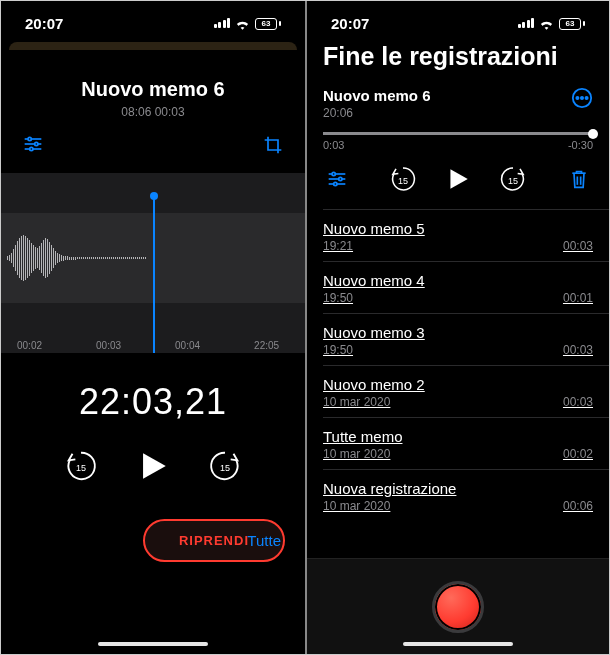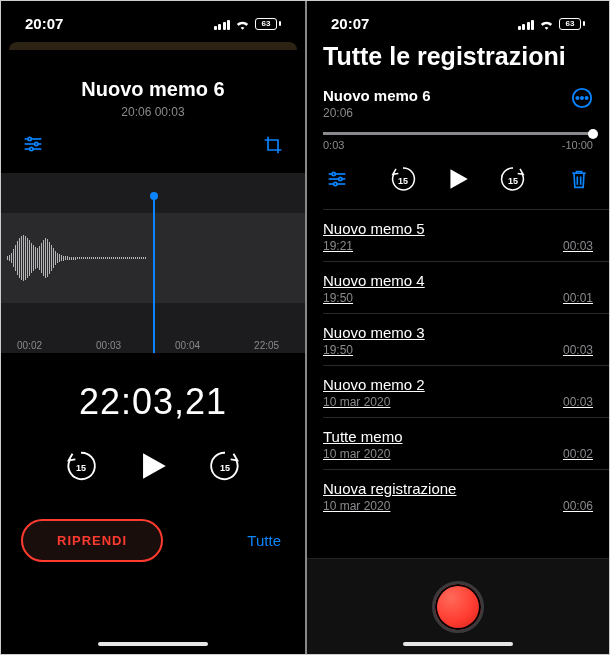--- a/index.html
+++ b/index.html
@@ -2,21 +2,21 @@
 <html><head>
 <meta charset="utf-8">
 <style>
   * { margin: 0; padding: 0; box-sizing: border-box; font-family: -apple-system, BlinkMacSystemFont, "Segoe UI", sans-serif; }
   body { background: #fff; display: flex; justify-content: center; align-items: center; }
   .wrap { display: flex; width: 610px; height: 655px; border: 1px solid #ccc; }
   .pane { width: 50%; height: 100%; background: #000; position: relative; overflow: hidden; color: #fff; }
   .pane + .pane { border-left: 2px solid #888; }
   
   .status { display: flex; justify-content: space-between; align-items: center; padding: 14px 24px 6px 24px; font-size: 15px; font-weight: 600; }
-  .status .right { display: flex; align-items: flex-end; gap: 5px; }
+  .status .right { display: flex; align-items: flex-start; gap: 5px; }
   .signal { display: flex; align-items: flex-end; gap: 1.5px; }
   .signal span { width: 3px; background: #fff; border-radius: 1px; }
   .signal span:nth-child(1){height:4px}
   .signal span:nth-child(2){height:6px}
   .signal span:nth-child(3){height:8px}
   .signal span:nth-child(4){height:10px}
   .wifi { width: 15px; height: 12px; }
   .battery { display: flex; align-items: center; gap: 2px; }
   .battery .cap { width: 22px; height: 12px; border: 1px solid #fff; border-radius: 3px; position: relative; display:flex; align-items:center; justify-content:center; font-size:8px; font-weight:700; }
   .battery .tip { width: 2px; height: 5px; background: #fff; border-radius: 1px; }
@@ -36,22 +36,22 @@
   .wave-area { position: relative; height: 180px; background: #1c1c1e; margin-top: 6px; }
   .wave-strip { position:absolute; top:40px; height:90px; left:0; right:0; background:#2a2a2c; }
   .waveform { position:absolute; left:0; right:50%; top:0; bottom:0; display:flex; align-items:center; gap:1px; padding-left:6px; }
   .waveform span { width:1px; background:#b5b5b8; }
   .playhead { position:absolute; left:50%; top:22px; bottom:0; width:2px; background:#0a84ff; }
   .playhead::before { content:""; position:absolute; top:-3px; left:-3px; width:8px; height:8px; border-radius:50%; background:#0a84ff; }
   .ticks { position:absolute; bottom:2px; left:0; right:0; display:flex; font-size:10px; color:#8a8a8e; padding-left:16px; gap:54px; }
   .big-time { text-align:center; font-size:36px; font-weight:300; font-variant-numeric: tabular-nums; margin-top:28px; letter-spacing:1px; }
   .controls { display:flex; justify-content:center; align-items:center; gap:38px; margin-top:26px; color:#fff; }
   .rewind, .forward { position:relative; }
-  .skip-num { position:absolute; top:50%; left:50%; transform:translate(-50%,-52%); font-size:9px; font-weight:700; }
-  .bottom-row { display:flex; align-items:center; justify-content:flex-start; margin-top:32px; position:relative; padding: 0 20px; }
+  .skip-num { position:absolute; top:50%; left:50%; transform:translate(-50%,-52%); font-size:9px; font-weight:400; }
+  .bottom-row { display:flex; align-items:center; justify-content:flex-end; margin-top:32px; position:relative; padding: 0 20px; }
   .resume-btn { border:2px solid #ff3b30; color:#ff3b30; background:#1a0e0d; padding:12px 34px; border-radius:26px; font-size:13px; font-weight:700; letter-spacing:1px; }
   .done-link { position:absolute; right:24px; color:#0a84ff; font-size:15px; }
   .home-ind { position:absolute; bottom:8px; left:50%; transform:translateX(-50%); width:110px; height:4px; background:#fff; border-radius:3px; opacity:.9; }
   
   .nav-row { display:flex; justify-content:space-between; align-items:center; padding:6px 16px 4px 12px; }
   .back-chevron { color:#0a84ff; }
   .edit-link { color:#0a84ff; font-size:15px; }
   .list-title { font-size:25px; font-weight:700; padding:4px 16px 10px 16px; }
   .current-item { padding: 6px 16px 4px 16px; }
   .cur-row { display:flex; justify-content:space-between; align-items:flex-start; }
@@ -95,21 +95,21 @@
           <div class="cap">
               <span>63</span>
             </div>
             <div class="tip"></div>
         </div>
       </div>
     </div>
     <div class="sheet-top"></div>
     <div class="memo-head">
       <div class="memo-title">Nuovo memo 6</div>
-      <div class="memo-sub">20:06  00:03</div>
+      <div class="memo-sub">08:06  00:03</div>
     </div>
     <div class="toolbar-row">
       <span class="icon-blue">
         <svg width="20" height="18" viewBox="0 0 24 20" fill="none" stroke="#0a84ff" stroke-width="2">
             <line x1="2" y1="4" x2="22" y2="4"></line>
             <circle cx="8" cy="4" r="2" fill="#000"></circle>
             <line x1="2" y1="10" x2="22" y2="10"></line>
             <circle cx="16" cy="10" r="2" fill="#000"></circle>
             <line x1="2" y1="16" x2="22" y2="16"></line>
             <circle cx="10" cy="16" r="2" fill="#000"></circle>
@@ -248,21 +248,21 @@
             <path d="M12 18l-3-3c1.6-1.6 4.4-1.6 6 0l-3 3zm-6-6l-3-3c5-5 13-5 18 0l-3 3c-3.3-3.3-8.7-3.3-12 0z" fill="#fff"></path>
           </svg>
         <div class="battery">
           <div class="cap">
               <span>63</span>
             </div>
             <div class="tip"></div>
         </div>
       </div>
     </div>
-    <div class="list-title">Tutte le registrazioni</div>
+    <div class="list-title">Fine le registrazioni</div>
 
     <div class="current-item">
       <div class="cur-row">
         <div>
           <div class="cur-title">Nuovo memo 6</div>
           <div class="cur-sub">20:06</div>
         </div>
         <span class="more-btn">
           <svg width="22" height="22" viewBox="0 0 24 24" fill="none" stroke="#0a84ff" stroke-width="2">
               <circle cx="12" cy="12" r="10"></circle>
@@ -271,21 +271,21 @@
               <circle cx="17" cy="12" r="1.2" fill="#0a84ff"></circle>
             </svg>
         </span>
       </div>
       <div class="progress">
         <div class="fill"></div>
           <div class="knob"></div>
       </div>
       <div class="time-row">
         <span>0:03</span>
-        <span>-10:00</span>
+        <span>-0:30</span>
       </div>
       <div class="play-controls">
         <span class="sliders">
           <svg width="20" height="18" viewBox="0 0 24 20" fill="none" stroke="#0a84ff" stroke-width="2">
               <line x1="2" y1="4" x2="22" y2="4"></line>
               <circle cx="8" cy="4" r="2" fill="#000"></circle>
               <line x1="2" y1="10" x2="22" y2="10"></line>
               <circle cx="16" cy="10" r="2" fill="#000"></circle>
               <line x1="2" y1="16" x2="22" y2="16"></line>
               <circle cx="10" cy="16" r="2" fill="#000"></circle>

